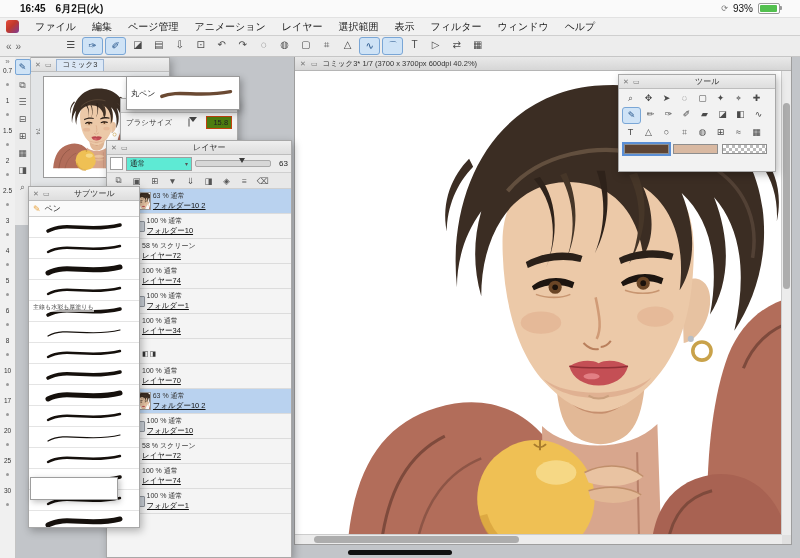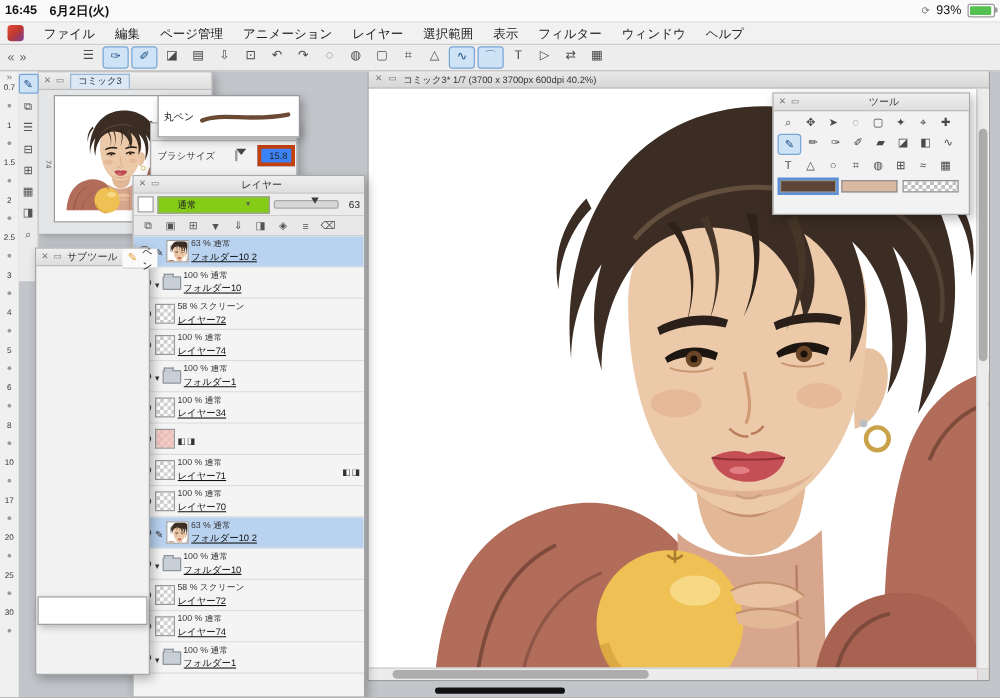--- a/index.html
+++ b/index.html
@@ -2,21 +2,21 @@
 <html><head>
 <meta charset="utf-8">
 <style>
   html,body{margin:0;padding:0;}
   body{font-family:"Liberation Sans","DejaVu Sans",sans-serif;background:#666;}
   .screen{position:relative;width:800px;height:558px;background:#c2c5c9;overflow:hidden;}
   .abs{position:absolute;}
 
   
   .statusbar{left:0;top:0;width:800px;height:18px;background:#fafafa;border-bottom:1px solid #e2e2e2;
-    display:flex;align-items:center;justify-content:space-between;padding:0 4px;box-sizing:border-box;
+    display:flex;align-items:center;justify-content:space-between;padding:0 20px;box-sizing:border-box;
     font-size:10px;color:#111;font-weight:bold;z-index:20;}
   .sb-left{display:flex;gap:10px;align-items:center;}
   .sb-right{display:flex;gap:5px;align-items:center;font-weight:normal;}
   .bat{width:20px;height:9px;border:1px solid #9a9a9a;border-radius:2px;position:relative;background:#fff;}
   .bat i{position:absolute;left:1px;top:1px;bottom:1px;width:85%;background:#53c04f;border-radius:1px;}
   .bat::after{content:"";position:absolute;right:-3px;top:2px;width:2px;height:4px;background:#9a9a9a;border-radius:0 1px 1px 0;}
 
   
   .menubar{left:0;top:18px;width:800px;height:18px;background:#f1f1f1;border-bottom:1px solid #cfcfcf;
     display:flex;align-items:center;gap:0;padding:0 6px;box-sizing:border-box;z-index:20;}
@@ -65,41 +65,41 @@
     display:flex;align-items:center;gap:4px;padding:16px 4px;box-sizing:border-box;box-shadow:2px 3px 7px rgba(0,0,0,.3);}
   .brushpopup .bname{font-size:8px;color:#222;white-space:nowrap;}
   .brushpopup svg{flex:1;height:16px;}
 
   
   .toolprop{left:120px;top:98px;width:118px;height:54px;z-index:3;}
   .tp-row{display:flex;align-items:center;gap:16px;padding:3px 5px;}
   .tp-label{font-size:7.5px;color:#333;white-space:nowrap;}
   .tp-slider{flex:1;height:7px;background:linear-gradient(90deg,#8c8c8c 0 55%,#dcdcdc 55%);border:1px solid #9e9e9e;border-radius:2px;position:relative;}
   .tp-slider::after{content:"";position:absolute;left:53%;top:-2px;border:4px solid transparent;border-top:5px solid #444;}
-  .tp-val{font-size:7.5px;color:#222;border:3px solid #c2410c;background:#3b82f6;padding:1px 3px;min-width:18px;text-align:right;}
-
-  
-  .subtool{left:28px;top:186px;width:92px;height:342px;z-index:6;display:flex;flex-direction:row;margin-top:12px;}
+  .tp-val{font-size:7.5px;color:#222;border:1px solid #c2410c;background:#4d7c0f;padding:1px 3px;min-width:18px;text-align:right;}
+
+  
+  .subtool{left:28px;top:186px;width:112px;height:342px;z-index:6;display:flex;flex-direction:column;}
   .st-group{height:15px;display:flex;align-items:center;gap:4px;background:#fafafa;border-bottom:1px solid #cfcfcf;padding:0 4px;font-size:8px;color:#222;}
   .st-group .pen-ic{color:#e8a13c;font-size:9px;}
   .st-list{flex:1;overflow:hidden;background:#fdfdfd;}
   .brow{height:20px;border-bottom:1px solid #e4e4e4;position:relative;display:flex;align-items:center;padding:0 3px;background:#fff;}
   .brow .stroke{width:100%;height:16px;}
   .brow .stroke path{fill:none;stroke:#15100c;stroke-linecap:round;}
   .brow.w1 .stroke path{stroke-width:1.2;}
   .brow.w2 .stroke path{stroke-width:2.4;}
   .brow.w3 .stroke path{stroke-width:3.6;}
   .brow.w4 .stroke path{stroke-width:5;}
   .blabel{position:absolute;left:4px;top:2px;font-size:6px;color:#444;background:rgba(255,255,255,.65);white-space:nowrap;}
 
   
   .layerpanel{left:106px;top:140px;width:186px;height:418px;z-index:4;display:flex;flex-direction:column;}
   .lp-blend{height:17px;display:flex;align-items:center;gap:3px;padding:0 3px;background:#ececec;border-bottom:1px solid #cfcfcf;}
   .sqbtn{width:11px;height:11px;border:1px solid #9e9e9e;background:#fff;flex:none;}
-  .blendsel{width:58px;height:12px;border:1px solid #9e9e9e;background:#84cc16;font-size:7.5px;color:#222;display:flex;align-items:center;justify-content:space-between;padding:0 15px;}
+  .blendsel{width:58px;height:12px;border:1px solid #9e9e9e;background:#5eead4;font-size:7.5px;color:#222;display:flex;align-items:center;justify-content:space-between;padding:0 3px;}
   .blendsel .car{font-size:6px;color:#555;}
   .op-track{flex:1;height:5px;background:#d7d7d7;border:1px solid #a9a9a9;border-radius:2px;position:relative;}
   .op-track::after{content:"";position:absolute;left:58%;top:-3px;border:3px solid transparent;border-bottom:5px solid #3c3c3c;transform:rotate(180deg);}
   .op-val{font-size:8px;color:#222;min-width:14px;text-align:right;}
   .lp-cmds{height:15px;display:flex;align-items:center;gap:1px;padding:0 3px;background:#e8e8e8;border-bottom:1px solid #cfcfcf;}
   .lp-cmds .cicon{width:17px;height:13px;font-size:8.5px;}
   .lrows{flex:1;overflow:hidden;background:#f4f4f4;}
   .lrow{height:24px;display:flex;align-items:center;gap:2px;padding:0 2px;border-bottom:1px solid #dcdcdc;background:#f4f4f4;}
   .lrow.selected{background:#b9d2ef;}
   .eye{width:9px;height:6px;border:1px solid #444;border-radius:50%;position:relative;flex:none;margin:0 1px;}
@@ -632,31 +632,20 @@
 
         </div>
 
         <div class="lrow">
           <span class="eye"></span>
 
           <span class="thumb checker pink"></span>
           <span class="badges"></span>
         </div>
 
-        <div class="lrow">
-          <span class="eye"></span>
-
-          <span class="thumb checker"></span>
-
-          <span class="meta">
-            <span class="l1">100 % 通常</span>
-            <span class="l2">レイヤー71</span>
-          </span>
-          <span class="badges"></span>
-        </div>
 
         <div class="lrow">
           <span class="eye"></span>
 
           <span class="thumb checker"></span>
 
           <span class="meta">
             <span class="l1">100 % 通常</span>
             <span class="l2">レイヤー70</span>
           </span>

